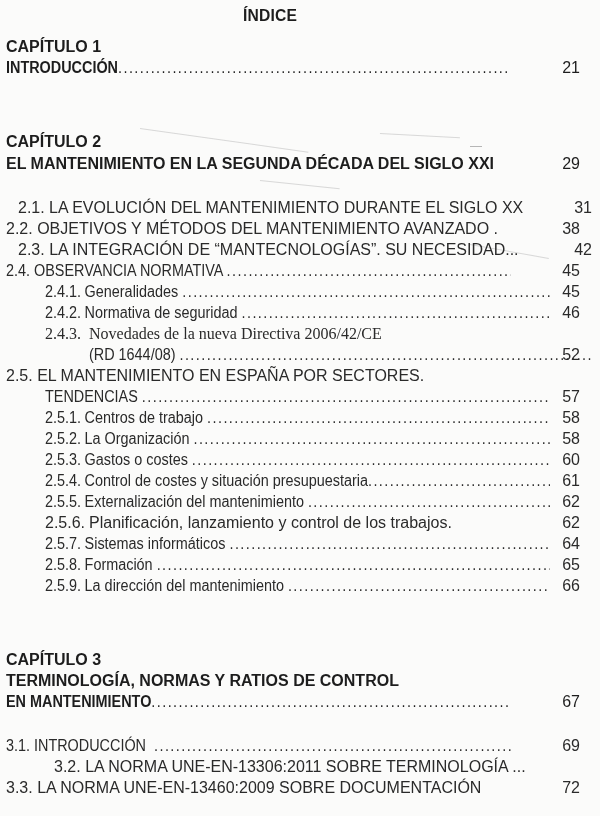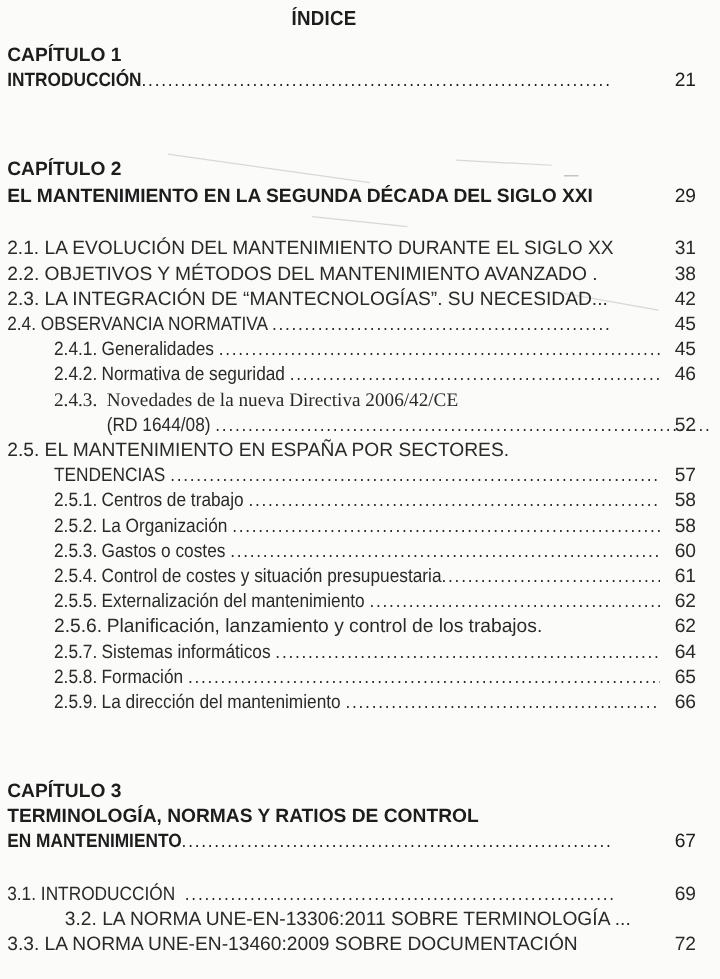--- a/index.html
+++ b/index.html
@@ -107,31 +107,31 @@
   </div>
 
   <div class="row bold" style="top:131px;">
     <span class="left"><span class="condensed">CAPÍTULO 2</span></span>
   </div>
   <div class="row bold" style="top:153px;">
     <span class="left"><span class="condensed">EL MANTENIMIENTO EN LA SEGUNDA DÉCADA DEL SIGLO XXI</span></span>
     <span class="page-num" style="font-weight:normal;">29</span>
   </div>
 
-  <div class="row" style="top:197px;">
+  <div class="row" style="top:197px;margin-left:12px;">
     <span class="left ind1"><span class="condensed" style="transform: scaleX(0.998);"><span>2.1.</span> <span>LA EVOLUCIÓN DEL MANTENIMIENTO DURANTE EL SIGLO XX</span></span></span>
     <span class="page-num">31</span>
   </div>
 
   <div class="row" style="top:218px;">
     <span class="left ind1"><span class="condensed"><span>2.2.</span> <span>OBJETIVOS Y MÉTODOS DEL MANTENIMIENTO AVANZADO .</span></span></span>
     <span class="page-num">38</span>
   </div>
 
-  <div class="row" style="top:239px;">
+  <div class="row" style="top:239px;margin-left:12px;">
     <span class="left ind1"><span class="condensed"><span>2.3.</span> <span>LA INTEGRACIÓN DE “MANTECNOLOGÍAS”. SU NECESIDAD...</span></span></span>
     <span class="page-num">42</span>
   </div>
 
   <div class="row" style="top:260px;">
     <span class="left ind1"><span class="condensed" style="transform: scaleX(0.9); width: 561.111px; overflow: hidden;"><span>2.4.</span> <span>OBSERVANCIA NORMATIVA</span> <span class="dots">..............................................................................</span></span></span>
     <span class="page-num">45</span>
   </div>
 
   <div class="row" style="top:281px;">

